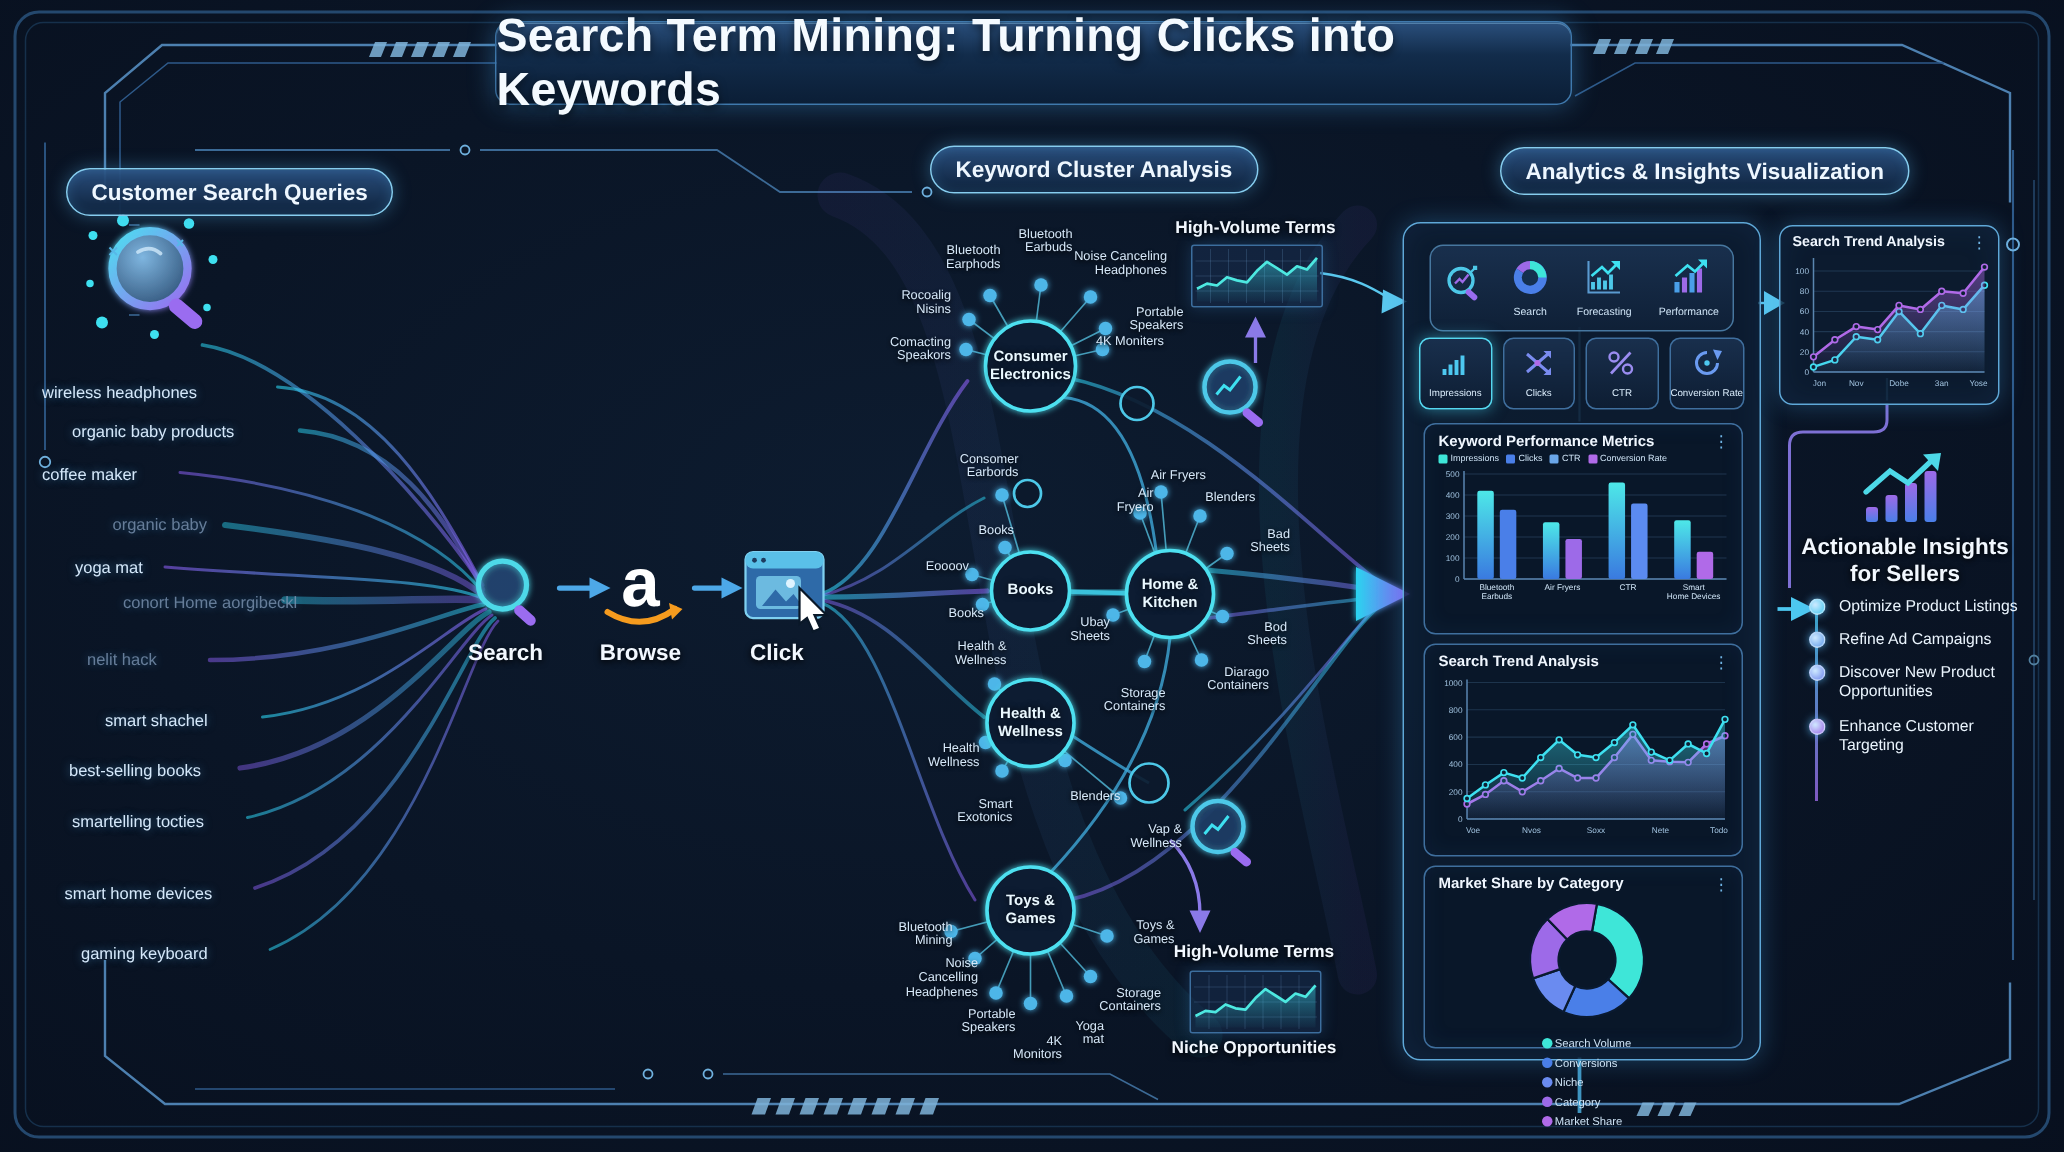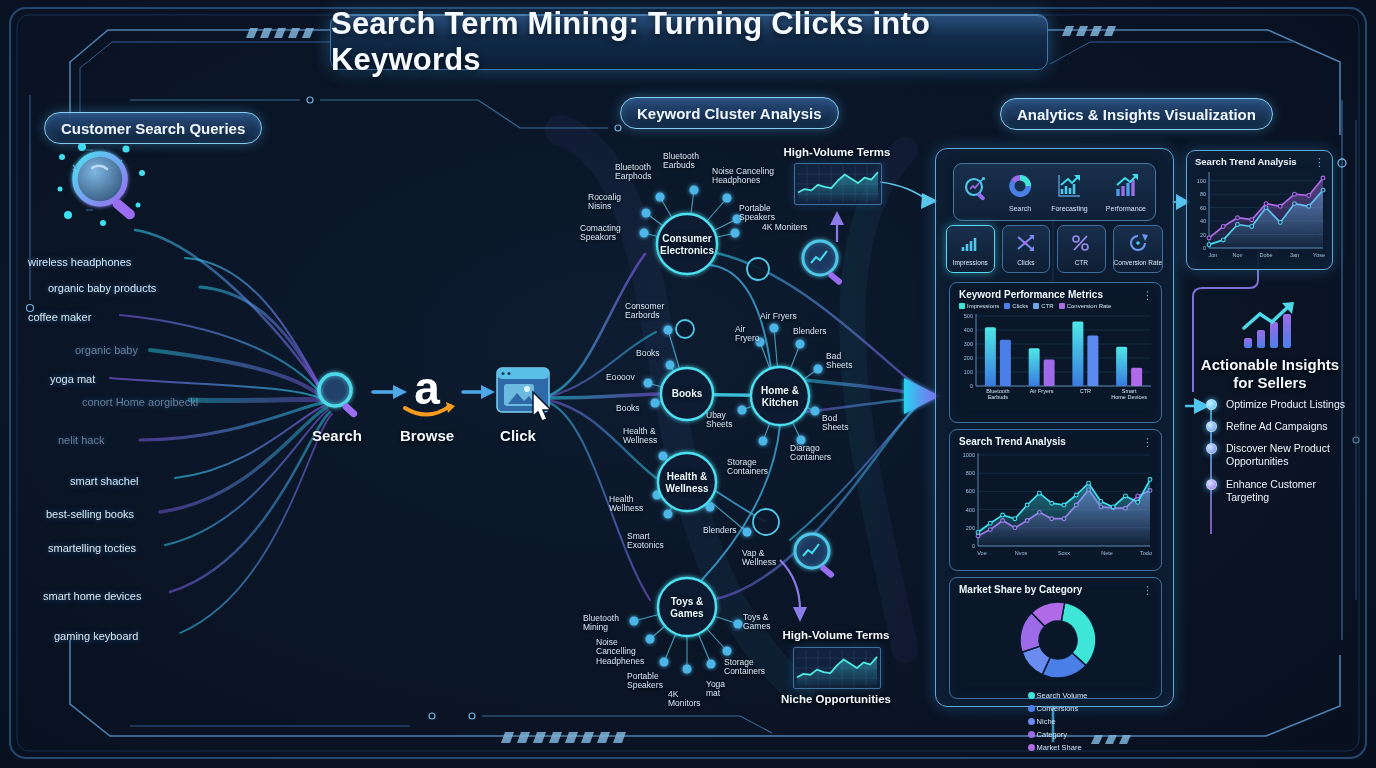--- a/index.html
+++ b/index.html
@@ -22,21 +22,21 @@
     box-shadow:0 0 12px rgba(90,190,250,.35), inset 0 0 8px rgba(90,190,250,.2);white-space:nowrap;z-index:3;}
   
   .query{color:#d5e8fa;font-size:11px;white-space:nowrap;text-shadow:0 0 6px rgba(90,180,240,.5);}
   .query.dim{color:#7d97b6;opacity:.8;}
   
   .eco-title{font-size:20px;font-weight:700;color:#f2f8ff;text-shadow:0 1px 4px #000;}
   .step-label{font-size:15px;font-weight:700;color:#f2f8ff;text-shadow:0 1px 4px #000;text-align:center;}
   
   .hub-label{color:#eaf8ff;font-weight:700;font-size:10px;line-height:1.15;text-align:center;
     transform:translate(-50%,-50%);text-shadow:0 0 5px rgba(0,0,0,.8);}
-  .sat-label{color:#d7e9fa;font-size:8.5px;line-height:1.1;text-align:left;
+  .sat-label{color:#d7e9fa;font-size:8.5px;line-height:1.1;text-align:right;
     transform:translate(-50%,-50%);text-shadow:0 1px 3px rgba(0,0,0,.9);}
   .flow-label{font-size:11.5px;font-weight:700;color:#f2f8ff;text-align:center;transform:translate(-50%,0);
     text-shadow:0 1px 4px #000;white-space:nowrap;}
   .minichart{border:1px solid #3c6e9e;background:rgba(26,52,88,.45);border-radius:2px;box-shadow:0 0 10px rgba(60,140,210,.25);}
   
   .panel{border:1.5px solid #5fa8d8;border-radius:12px;background:rgba(13,29,50,.78);
     box-shadow:0 0 16px rgba(70,170,240,.3), inset 0 0 20px rgba(40,90,150,.15);}
   .iconrow{position:absolute;left:17px;top:14px;right:17px;height:56px;border:1px solid #47779f;border-radius:9px;
     background:linear-gradient(180deg,rgba(30,56,90,.7),rgba(16,34,58,.7));display:flex;align-items:center;justify-content:space-around;}
   .iconitem{display:flex;flex-direction:column;align-items:center;gap:2px;}
@@ -383,21 +383,21 @@
   <div class="abs step-label" style="left:427px;top:427px;transform:translateX(-50%);z-index:2;">Browse</div>
   <div class="abs step-label" style="left:518px;top:427px;transform:translateX(-50%);z-index:2;">Click</div>
 
   <div class="netlabels" id="netlabels">
       <div class="sat-label" style="position: absolute; left: 641px; top: 172px; width: 52px;">Bluetooth Earphods</div>
       <div class="sat-label" style="position: absolute; left: 689px; top: 161px; width: 52px;">Bluetooth Earbuds</div>
       <div class="sat-label" style="position: absolute; left: 745px; top: 176px; width: 66px;">Noise Canceling Headphones</div>
       <div class="sat-label" style="position: absolute; left: 611px; top: 202px; width: 46px;">Rocoalig Nisins</div>
       <div class="sat-label" style="position: absolute; left: 764px; top: 213px; width: 50px;">Portable Speakers</div>
       <div class="sat-label" style="position: absolute; left: 607px; top: 233px; width: 54px;">Comacting Speakors</div>
-      <div class="sat-label" style="position: absolute; left: 747px; top: 228px; width: 58px; margin-left: 44px;">4K Moniters</div>
+      <div class="sat-label" style="position: absolute; left: 747px; top: 228px; width: 58px;">4K Moniters</div>
       <div class="sat-label" style="position: absolute; left: 652px; top: 311px; width: 54px;">Consomer Earbords</div>
       <div class="sat-label" style="position: absolute; left: 656px; top: 354px; width: 40px;">Books</div>
       <div class="sat-label" style="position: absolute; left: 626px; top: 378px; width: 40px;">Eoooov</div>
       <div class="sat-label" style="position: absolute; left: 636px; top: 409px; width: 40px;">Books</div>
       <div class="sat-label" style="position: absolute; left: 782px; top: 317px; width: 44px;">Air Fryers</div>
       <div class="sat-label" style="position: absolute; left: 752px; top: 334px; width: 34px;">Air Fryero</div>
       <div class="sat-label" style="position: absolute; left: 815px; top: 332px; width: 44px;">Blenders</div>
       <div class="sat-label" style="position: absolute; left: 843px; top: 361px; width: 34px;">Bad Sheets</div>
       <div class="sat-label" style="position: absolute; left: 840px; top: 423px; width: 36px;">Bod Sheets</div>
       <div class="sat-label" style="position: absolute; left: 818px; top: 453px; width: 56px;">Diarago Containers</div>

